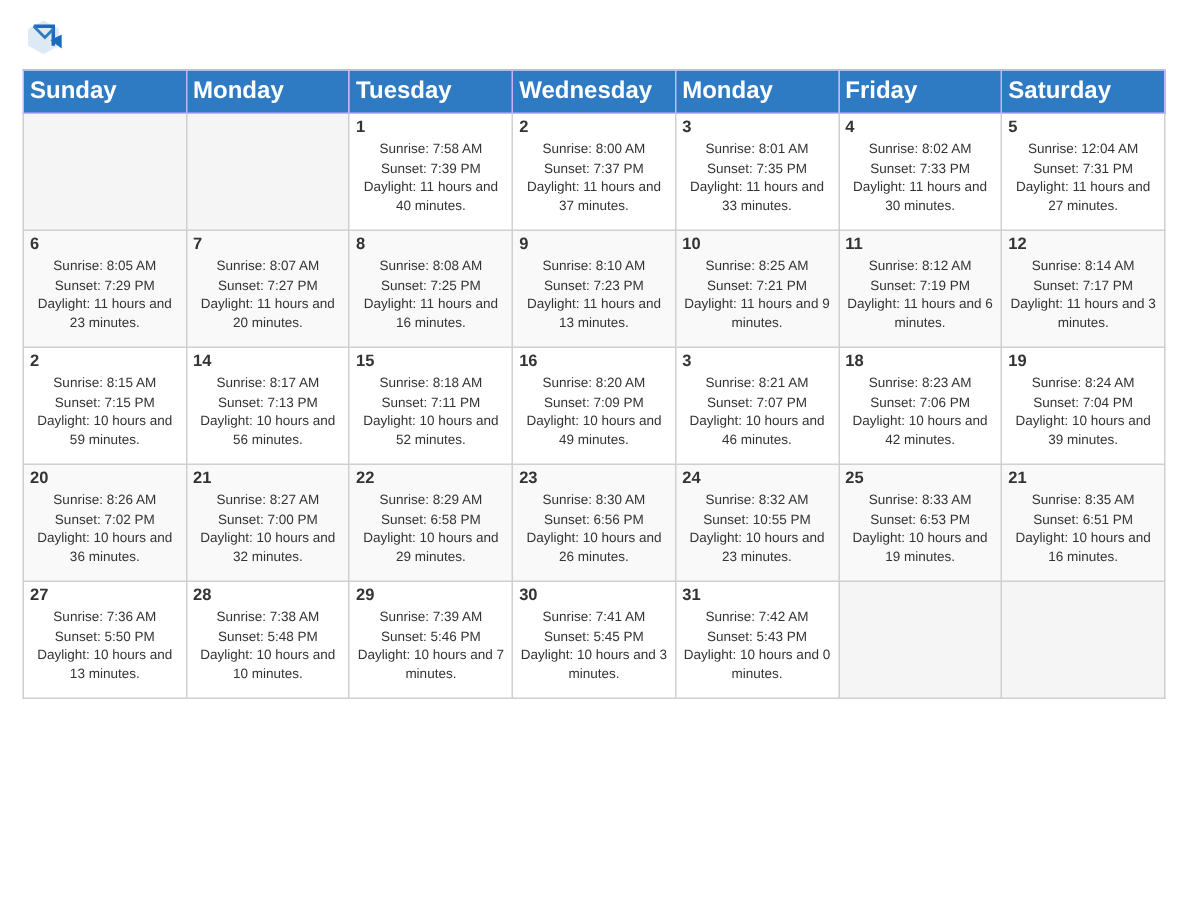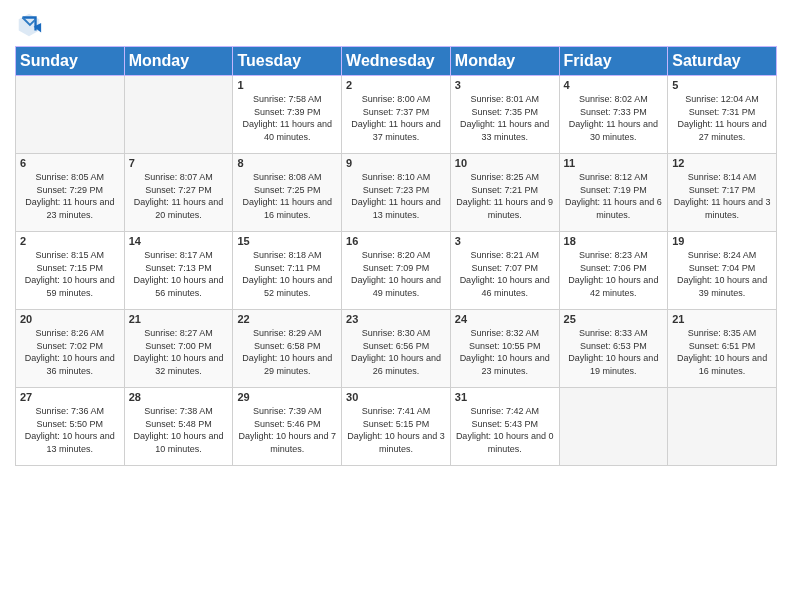--- a/index.html
+++ b/index.html
@@ -260,21 +260,21 @@
           <td>
             <span class="day-num">28</span>
             <div class="day-info"><span>Sunrise: 7:38 AM</span><br><span>Sunset: 5:48 PM</span><br><span>Daylight: 10 hours and 10 minutes.</span></div>
           </td>
           <td>
             <span class="day-num">29</span>
             <div class="day-info"><span>Sunrise: 7:39 AM</span><br><span>Sunset: 5:46 PM</span><br><span>Daylight: 10 hours and 7 minutes.</span></div>
           </td>
           <td>
             <span class="day-num">30</span>
-            <div class="day-info"><span>Sunrise: 7:41 AM</span><br><span>Sunset: 5:15 PM</span><br><span>Daylight: 10 hours and 3 minutes.</span></div>
+            <div class="day-info"><span>Sunrise: 7:41 AM</span><br><span>Sunset: 5:45 PM</span><br><span>Daylight: 10 hours and 3 minutes.</span></div>
           </td>
           <td>
             <span class="day-num">31</span>
             <div class="day-info"><span>Sunrise: 7:42 AM</span><br><span>Sunset: 5:43 PM</span><br><span>Daylight: 10 hours and 0 minutes.</span></div>
           </td>
           <td class="empty"></td>
           <td class="empty"></td>
         </tr>
       </tbody>
   </table>

